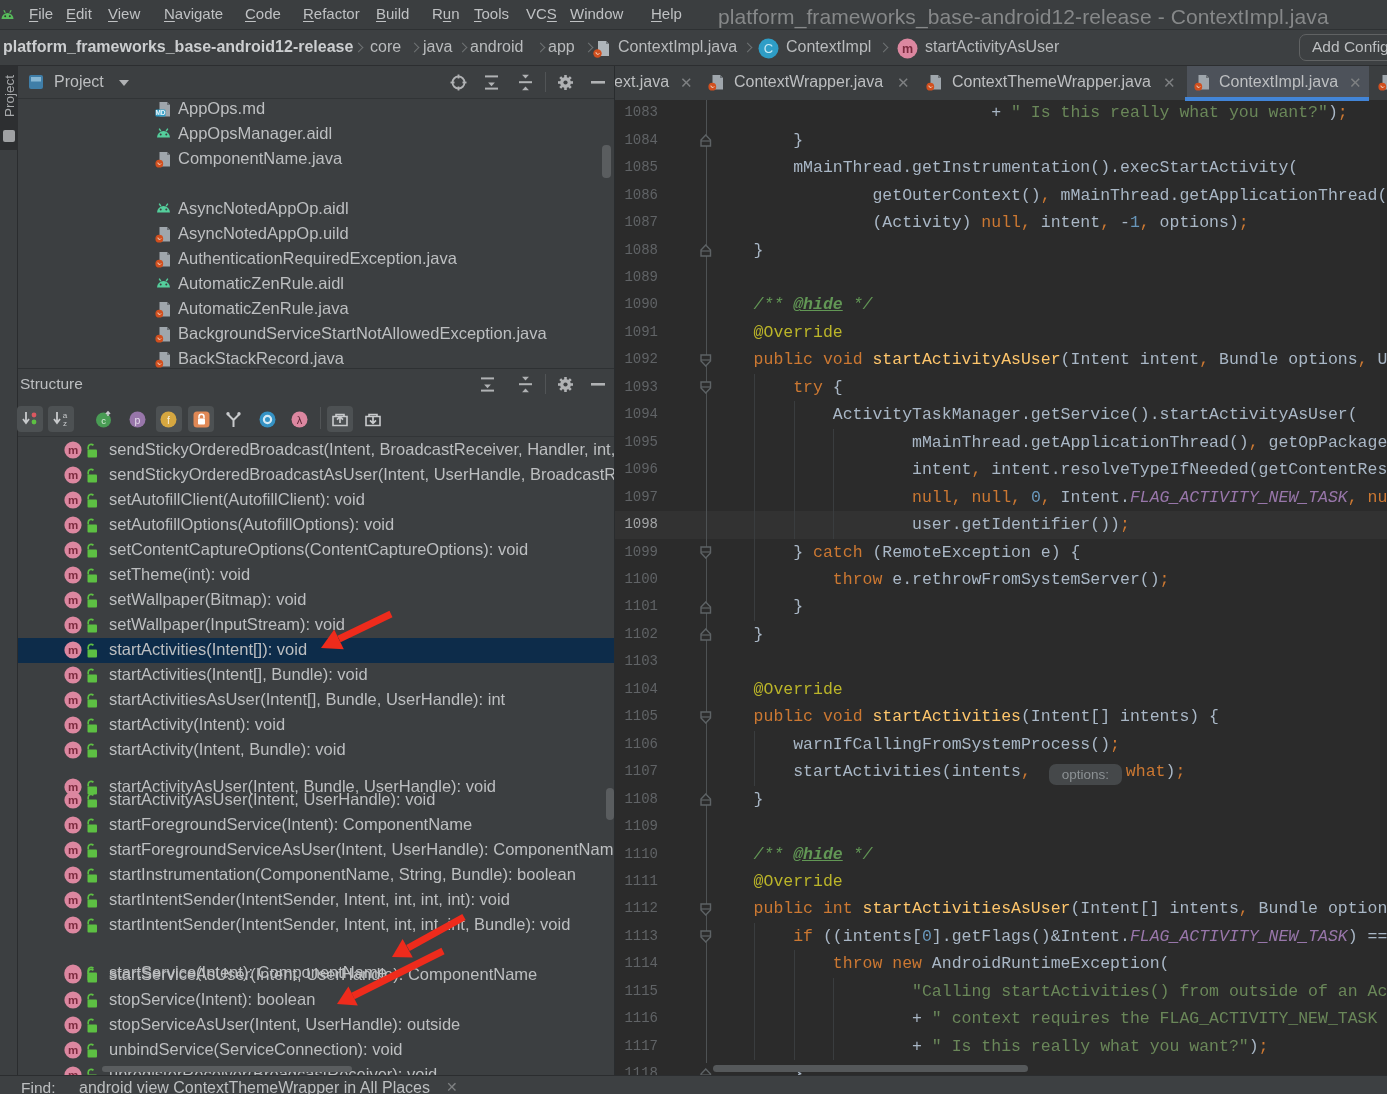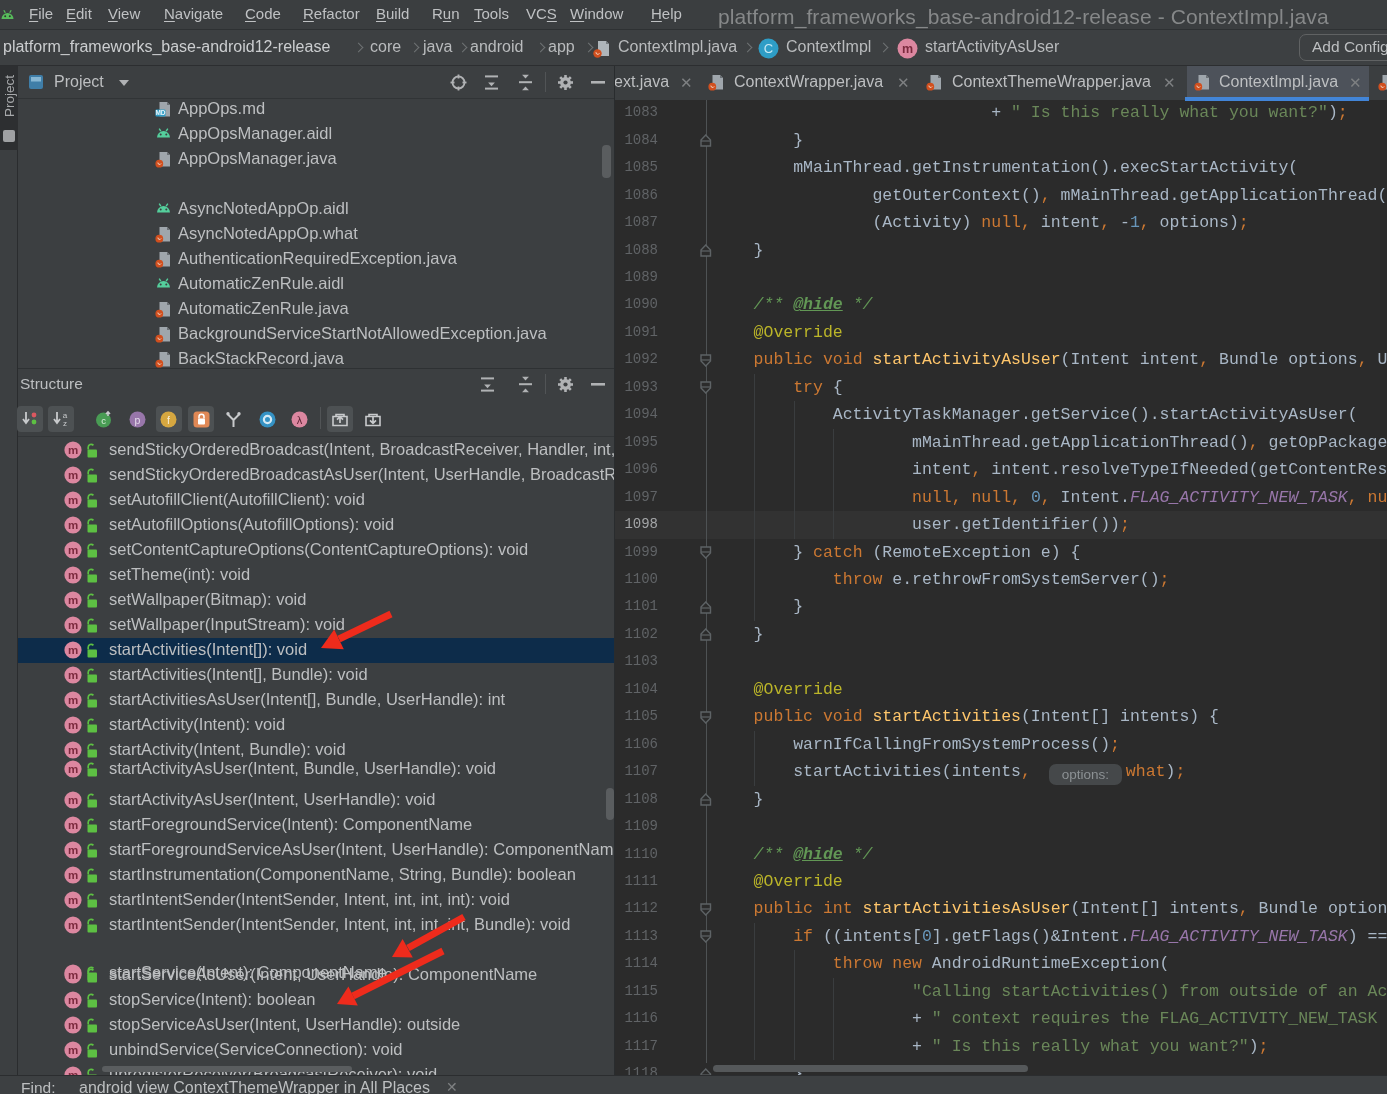--- a/index.html
+++ b/index.html
@@ -185,21 +185,21 @@
     <span class="mi" style="left:376px"><u>B</u>uild</span>
     <span class="mi" style="left:432px">R<u>u</u>n</span>
     <span class="mi" style="left:474px"><u>T</u>ools</span>
     <span class="mi" style="left:526px">VC<u>S</u></span>
     <span class="mi" style="left:570px"><u>W</u>indow</span>
     <span class="mi" style="left:651px"><u>H</u>elp</span>
     <span id="wtitle">platform_frameworks_base-android12-release - ContextImpl.java</span>
   </div>
 
   <div id="crumbs">
-    <span class="crumb" style="left:3px;font-weight:normal;font-size:16px;color:#ccced0">platform_frameworks_base-android12-release</span>
+    <span class="crumb" style="left:3px;font-weight:bold;font-size:16px;color:#ccced0">platform_frameworks_base-android12-release</span>
     <span class="chev" style="left:355px"></span>
     <span class="crumb" style="left:370px">core</span>
     <span class="chev" style="left:411px"></span>
     <span class="crumb" style="left:423px">java</span>
     <span class="chev" style="left:459px"></span>
     <span class="crumb" style="left:470px">android</span>
     <span class="chev" style="left:537px"></span>
     <span class="crumb" style="left:548px">app</span>
     <span class="chev" style="left:585px"></span>
     <svg class="abs" style="left:592px;top:9px" width="20" height="20" viewBox="0 0 20 20">
@@ -267,33 +267,33 @@
     <div class="trow" style="top:22.5px">
         <svg class="ticon" width="17" height="17" viewBox="0 0 17 17">
           <use href="#i-aidl"></use>
         </svg>
         <span class="tlabel">AppOpsManager.aidl</span>
       </div>
     <div class="trow" style="top:47.5px">
         <svg class="ticon" width="17" height="17" viewBox="0 0 17 17">
           <use href="#i-java"></use>
         </svg>
-        <span class="tlabel">AppOpsManager.java</span>
+        <span class="tlabel">ComponentName.java</span>
       </div>
     <div class="trow" style="top:97.5px">
         <svg class="ticon" width="17" height="17" viewBox="0 0 17 17">
           <use href="#i-aidl"></use>
         </svg>
         <span class="tlabel">AsyncNotedAppOp.aidl</span>
       </div>
     <div class="trow" style="top:122.5px">
         <svg class="ticon" width="17" height="17" viewBox="0 0 17 17">
           <use href="#i-java"></use>
         </svg>
-        <span class="tlabel">AsyncNotedAppOp.what</span>
+        <span class="tlabel">AsyncNotedAppOp.uild</span>
       </div>
     <div class="trow" style="top:147.5px">
         <svg class="ticon" width="17" height="17" viewBox="0 0 17 17">
           <use href="#i-java"></use>
         </svg>
         <span class="tlabel">AuthenticationRequiredException.java</span>
       </div>
     <div class="trow" style="top:172.5px">
         <svg class="ticon" width="17" height="17" viewBox="0 0 17 17">
           <use href="#i-aidl"></use>
@@ -505,21 +505,21 @@
       </div>
     <div class="srow" style="top:300.5px">
         <svg class="micon">
           <use href="#i-m"></use>
         </svg>
         <svg class="lockicon" viewBox="0 0 13 15">
           <use href="#i-lock"></use>
         </svg>
         <span class="slabel">startActivity(Intent, Bundle): void</span>
       </div>
-    <div class="srow" style="top:320px">
+    <div class="srow" style="top:338px">
         <svg class="micon">
           <use href="#i-m"></use>
         </svg>
         <svg class="lockicon" viewBox="0 0 13 15">
           <use href="#i-lock"></use>
         </svg>
         <span class="slabel">startActivityAsUser(Intent, Bundle, UserHandle): void</span>
       </div>
     <div class="srow" style="top:350.5px">
         <svg class="micon">

